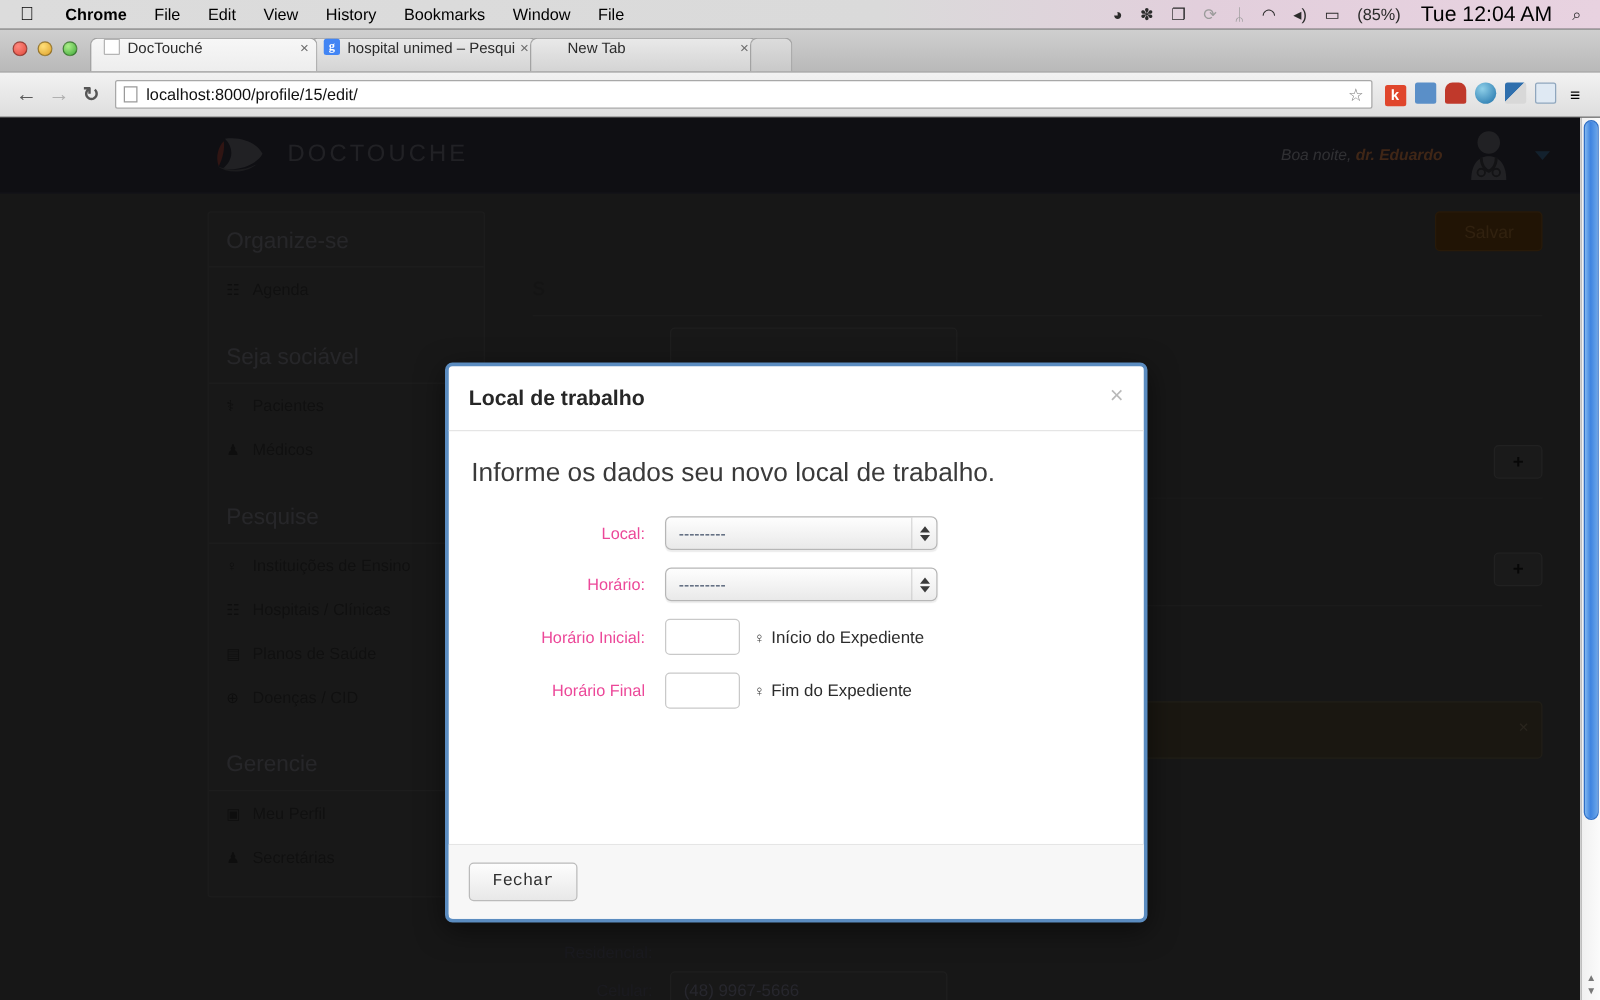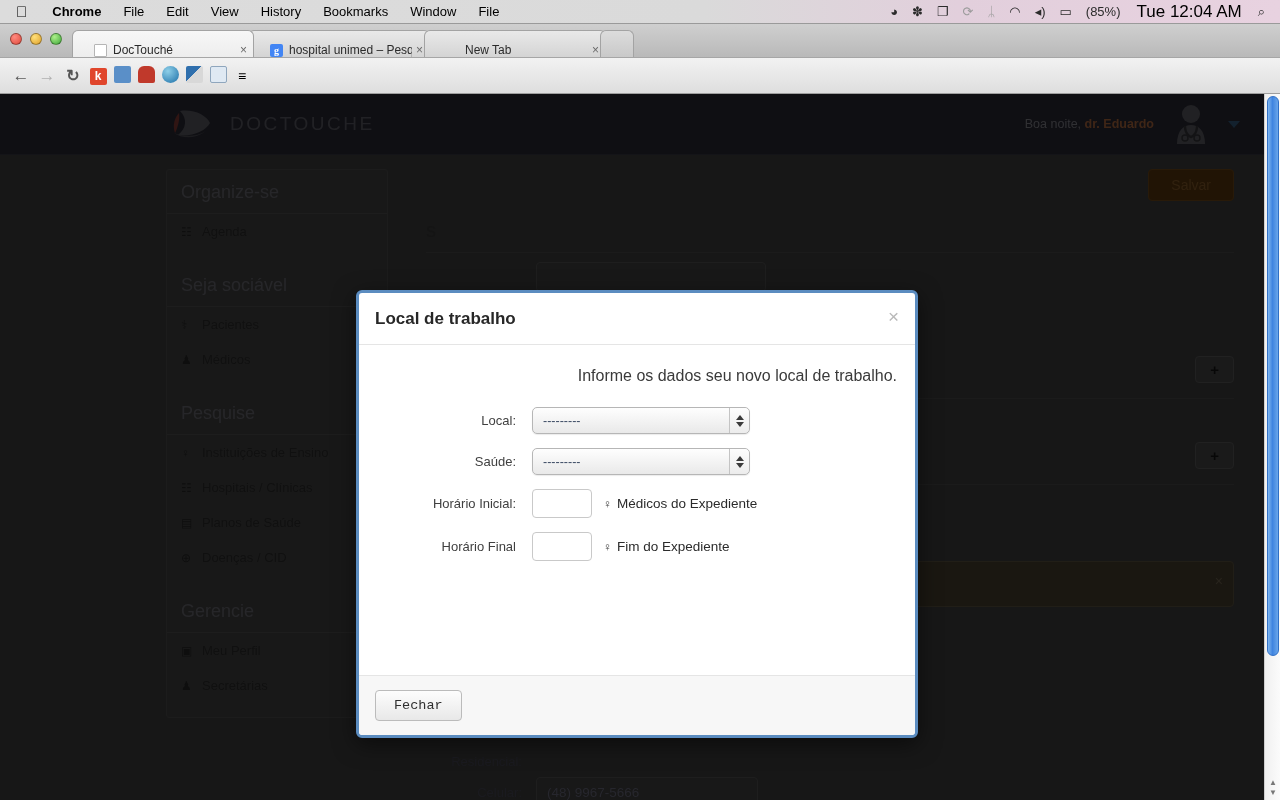--- a/index.html
+++ b/index.html
@@ -42,21 +42,21 @@
   }
   .traffic .r { background: radial-gradient(circle at 35% 30%, #ff8a80, #e04a3c); }
   .traffic .y { background: radial-gradient(circle at 35% 30%, #ffe07a, #dfa12a); }
   .traffic .g { background: radial-gradient(circle at 35% 30%, #adf08a, #3fa83a); }
 
   .tab {
     height: 27px; width: 182px; margin-right: -6px;
     background: linear-gradient(to bottom, #e9e9e9, #d4d4d4);
     border: 1px solid #a3a3a3; border-bottom: none;
     border-radius: 6px 6px 0 0;
-    display: flex; align-items: flex-end; padding: 0 6px 0 21px;
+    display: flex; align-items: flex-start; padding: 0 6px 0 10px;
     font-size: 12px; color: #2b2b2b; position: relative;
   }
   .tab.active { background: linear-gradient(to bottom, #f7f7f7, #ededed); z-index: 3; }
   .tab .favicon {
     width: 13px; height: 13px; margin-right: 6px; flex: 0 0 auto;
     background: #fff; border: 1px solid #b5b5b5; border-radius: 1px;
   }
   .tab .favicon.g {
     background: #4285f4; border: none; border-radius: 2px; color: #fff;
     font-size: 10px; font-weight: bold; text-align: center; line-height: 13px;
@@ -108,21 +108,21 @@
   #backdrop { position: absolute; inset: 0; background: rgba(0,0,0,.55); z-index: 40; }
 
   #site-header {
     height: 61px; background: #22222c; border-bottom: 1px solid #2d2d37;
     display: flex; align-items: center; padding: 0 24px 0 0;
   }
   .brand { display: flex; align-items: center; margin-left: 166px; }
   .brand .logo { width: 56px; height: 34px; margin-right: 8px; position: relative; }
   .brand .logoname { font-size: 19px; letter-spacing: 2.5px; color: #4b4b52; }
   .hdr-right { margin-left: auto; display: flex; align-items: center; gap: 14px; }
-  .greet { font-size: 12.5px; color: #6b6b72; }
+  .greet { font-size: 12.5px; color: #6b6b72; font-style: italic; }
   .greet b { color: #8d5432; font-weight: bold; }
   .avatar { width: 46px; height: 40px; position: relative; }
   .caret-down { width: 0; height: 0; border-left: 6px solid transparent; border-right: 6px solid transparent; border-top: 7px solid #2b4b66; }
 
   #body-wrap { display: flex; padding: 14px 0 0 0; }
 
   
   #sidebar {
     width: 222px; margin-left: 166px; background: #373737;
     border: 1px solid #3f3f3f; border-radius: 3px; flex: 0 0 auto;
@@ -178,25 +178,25 @@
     box-shadow: 0 6px 22px rgba(0,0,0,.5);
   }
   #modal-header {
     padding: 16px 18px 15px 16px; border-bottom: 1px solid #e5e5e5; position: relative;
   }
   #modal-title { font-size: 17px; font-weight: bold; color: #272727; }
   #modal-close {
     position: absolute; right: 16px; top: 14px; color: #b9b9b9; font-size: 19px; line-height: 1;
   }
   #modal-body { padding: 18px 18px 22px 18px; min-height: 330px; }
-  #modal-lead { font-size: 16px; color: #3a3a3a; padding: 4px 0 22px 0; text-align: right; }
+  #modal-lead { font-size: 21px; color: #3a3a3a; padding: 4px 0 22px 0; }
   .m-row { display: flex; align-items: center; margin-bottom: 14px; }
   .m-label {
     width: 155px; text-align: right; padding-right: 16px;
-    font-size: 13px; color: #404040;
+    font-size: 13px; color: #ec4899;
   }
   .m-select {
     width: 218px; height: 27px; border: 1px solid #b6b6b6; border-radius: 5px;
     background: linear-gradient(to bottom, #fefefe, #e9e9e9);
     box-shadow: 0 1px 1px rgba(0,0,0,.08);
     display: flex; align-items: center; padding-left: 10px;
     font-size: 12.5px; color: #3b4a63; position: relative;
   }
   .m-select .steppers {
     position: absolute; right: 0; top: 0; bottom: 0; width: 20px;
@@ -299,20 +299,25 @@
       <span class="tclose">×</span>
     </div>
 
     <div class="tab stub"></div>
   </div>
 
   <div id="toolbar">
     <span class="navbtn">←</span>
     <span class="navbtn dim">→</span>
     <span class="navbtn reload">↻</span>
+    <div id="omnibox">
+      <span class="pageicon"></span>
+      <span title="Search Google or type URL">localhost:8000/profile/15/edit/</span>
+      <span class="star">☆</span>
+    </div>
     <span class="ext"><span class="box k">k</span></span>
     <span class="ext"><span class="box blue"></span></span>
     <span class="ext"><span class="box red"></span></span>
     <span class="ext"><span class="box globe"></span></span>
     <span class="ext"><span class="box pipet"></span></span>
     <span class="ext"><span class="box win"></span></span>
     <span class="ext menu">≡</span>
   </div>
 
   <div id="viewport">
@@ -467,36 +472,36 @@
           <span class="m-select">
             <span>---------</span>
             <span class="steppers">
                 <i class="up"></i>
                 <i class="dn"></i>
               </span>
           </span>
         </div>
 
         <div class="m-row">
-          <span class="m-label">Saúde:</span>
+          <span class="m-label">Horário:</span>
           <span class="m-select">
             <span>---------</span>
             <span class="steppers">
                 <i class="up"></i>
                 <i class="dn"></i>
               </span>
           </span>
         </div>
 
         <div class="m-row">
           <span class="m-label">Horário Inicial:</span>
           <span class="m-text" title=""></span>
           <span class="m-help">
             <span class="bulb">♀</span>
-            <span>Médicos do Expediente</span>
+            <span>Início do Expediente</span>
           </span>
         </div>
 
         <div class="m-row">
           <span class="m-label">Horário Final</span>
           <span class="m-text" title=""></span>
           <span class="m-help">
             <span class="bulb">♀</span>
             <span>Fim do Expediente</span>
           </span>

